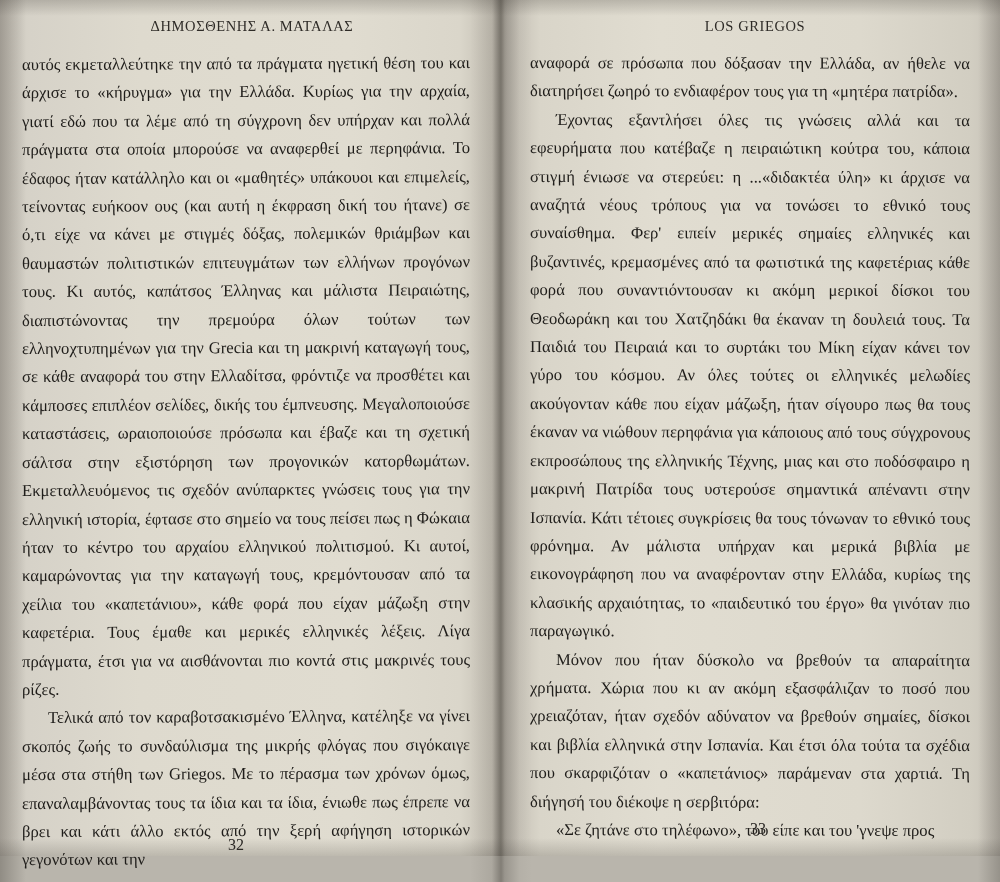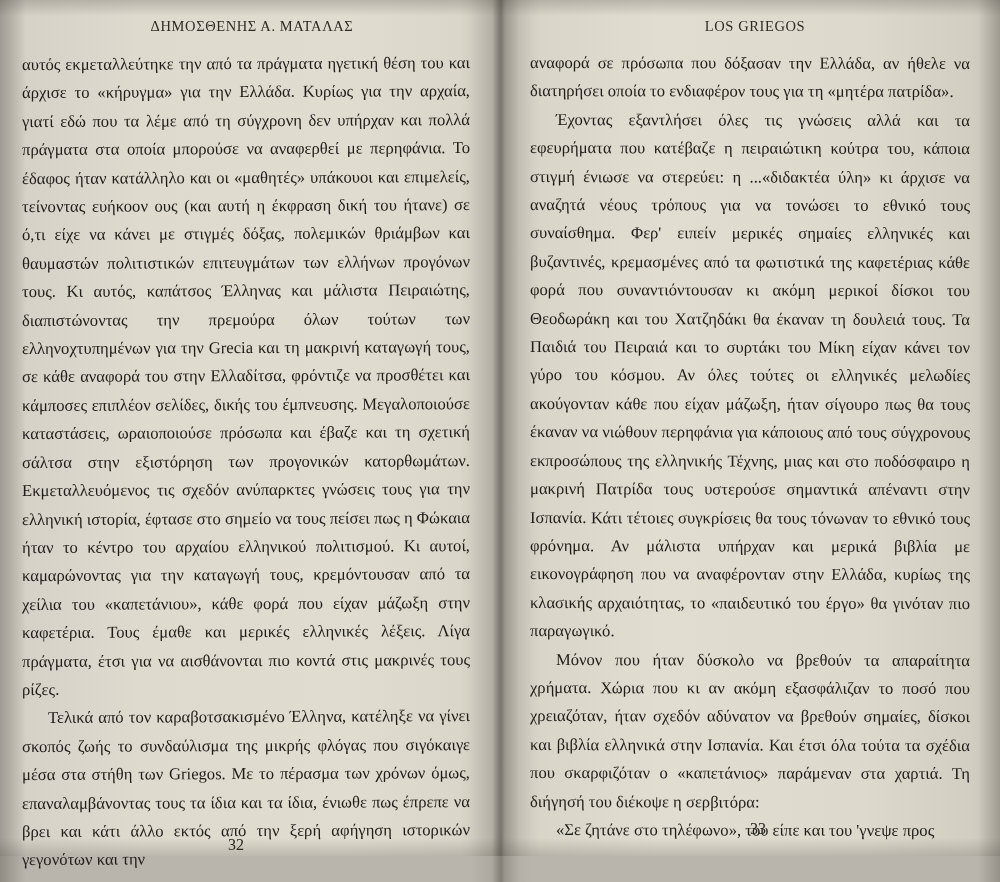--- a/index.html
+++ b/index.html
@@ -138,21 +138,21 @@
     <div class="body-text">
       <p>αυτός εκμεταλλεύτηκε την από τα πράγματα ηγετική θέση του και άρχισε το «κήρυγμα» για την Ελλάδα. Κυρίως για την αρχαία, γιατί εδώ που τα λέμε από τη σύγχρονη δεν υπήρχαν και πολλά πράγματα στα οποία μπορούσε να αναφερθεί με περηφάνια. Το έδαφος ήταν κατάλληλο και οι «μαθητές» υπάκουοι και επιμελείς, τείνοντας ευήκοον ους (και αυτή η έκφραση δική του ήτανε) σε ό,τι είχε να κάνει με στιγμές δόξας, πολεμικών θριάμβων και θαυμαστών πολιτιστικών επιτευγμάτων των ελλήνων προγόνων τους. Κι αυτός, καπάτσος Έλληνας και μάλιστα Πειραιώτης, διαπιστώνοντας την πρεμούρα όλων τούτων των ελληνοχτυπημένων για την Grecia και τη μακρινή καταγωγή τους, σε κάθε αναφορά του στην Ελλαδίτσα, φρόντιζε να προσθέτει και κάμποσες επιπλέον σελίδες, δικής του έμπνευσης. Μεγαλοποιούσε καταστάσεις, ωραιοποιούσε πρόσωπα και έβαζε και τη σχετική σάλτσα στην εξιστόρηση των προγονικών κατορθωμάτων. Εκμεταλλευόμενος τις σχεδόν ανύπαρκτες γνώσεις τους για την ελληνική ιστορία, έφτασε στο σημείο να τους πείσει πως η Φώκαια ήταν το κέντρο του αρχαίου ελληνικού πολιτισμού. Κι αυτοί, καμαρώνοντας για την καταγωγή τους, κρεμόντουσαν από τα χείλια του «καπετάνιου», κάθε φορά που είχαν μάζωξη στην καφετέρια. Τους έμαθε και μερικές ελληνικές λέξεις. Λίγα πράγματα, έτσι για να αισθάνονται πιο κοντά στις μακρινές τους ρίζες.</p>
       <p class="indent">Τελικά από τον καραβοτσακισμένο Έλληνα, κατέληξε να γίνει σκοπός ζωής το συνδαύλισμα της μικρής φλόγας που σιγόκαιγε μέσα στα στήθη των Griegos. Με το πέρασμα των χρόνων όμως, επαναλαμβάνοντας τους τα ίδια και τα ίδια, ένιωθε πως έπρεπε να βρει και κάτι άλλο εκτός από την ξερή αφήγηση ιστορικών γεγονότων και την</p>
     </div>
     <div class="folio">32</div>
   </div>
 
   <div class="page page-right">
     <div class="running-head">LOS GRIEGOS</div>
     <div class="body-text">
-      <p>αναφορά σε πρόσωπα που δόξασαν την Ελλάδα, αν ήθελε να διατηρήσει οποία το ενδιαφέρον τους για τη «μητέρα πατρίδα».</p>
+      <p>αναφορά σε πρόσωπα που δόξασαν την Ελλάδα, αν ήθελε να διατηρήσει ζωηρό το ενδιαφέρον τους για τη «μητέρα πατρίδα».</p>
       <p class="indent">Έχοντας εξαντλήσει όλες τις γνώσεις αλλά και τα εφευρήματα που κατέβαζε η πειραιώτικη κούτρα του, κάποια στιγμή ένιωσε να στερεύει: η ...«διδακτέα ύλη» κι άρχισε να αναζητά νέους τρόπους για να τονώσει το εθνικό τους συναίσθημα. Φερ' ειπείν μερικές σημαίες ελληνικές και βυζαντινές, κρεμασμένες από τα φωτιστικά της καφετέριας κάθε φορά που συναντιόντουσαν κι ακόμη μερικοί δίσκοι του Θεοδωράκη και του Χατζηδάκι θα έκαναν τη δουλειά τους. Τα Παιδιά του Πειραιά και το συρτάκι του Μίκη είχαν κάνει τον γύρο του κόσμου. Αν όλες τούτες οι ελληνικές μελωδίες ακούγονταν κάθε που είχαν μάζωξη, ήταν σίγουρο πως θα τους έκαναν να νιώθουν περηφάνια για κάποιους από τους σύγχρονους εκπροσώπους της ελληνικής Τέχνης, μιας και στο ποδόσφαιρο η μακρινή Πατρίδα τους υστερούσε σημαντικά απέναντι στην Ισπανία. Κάτι τέτοιες συγκρίσεις θα τους τόνωναν το εθνικό τους φρόνημα. Αν μάλιστα υπήρχαν και μερικά βιβλία με εικονογράφηση που να αναφέρονταν στην Ελλάδα, κυρίως της κλασικής αρχαιότητας, το «παιδευτικό του έργο» θα γινόταν πιο παραγωγικό.</p>
       <p class="indent">Μόνον που ήταν δύσκολο να βρεθούν τα απαραίτητα χρήματα. Χώρια που κι αν ακόμη εξασφάλιζαν το ποσό που χρειαζόταν, ήταν σχεδόν αδύνατον να βρεθούν σημαίες, δίσκοι και βιβλία ελληνικά στην Ισπανία. Και έτσι όλα τούτα τα σχέδια που σκαρφιζόταν ο «καπετάνιος» παράμεναν στα χαρτιά. Τη διήγησή του διέκοψε η σερβιτόρα:</p>
       <p class="indent">«Σε ζητάνε στο τηλέφωνο», του είπε και του 'γνεψε προς</p>
     </div>
     <div class="folio">33</div>
   </div>
 
   <div class="gutter-shadow"></div>
   <div class="edge-shadow-left"></div>
   <div class="edge-shadow-right"></div>

